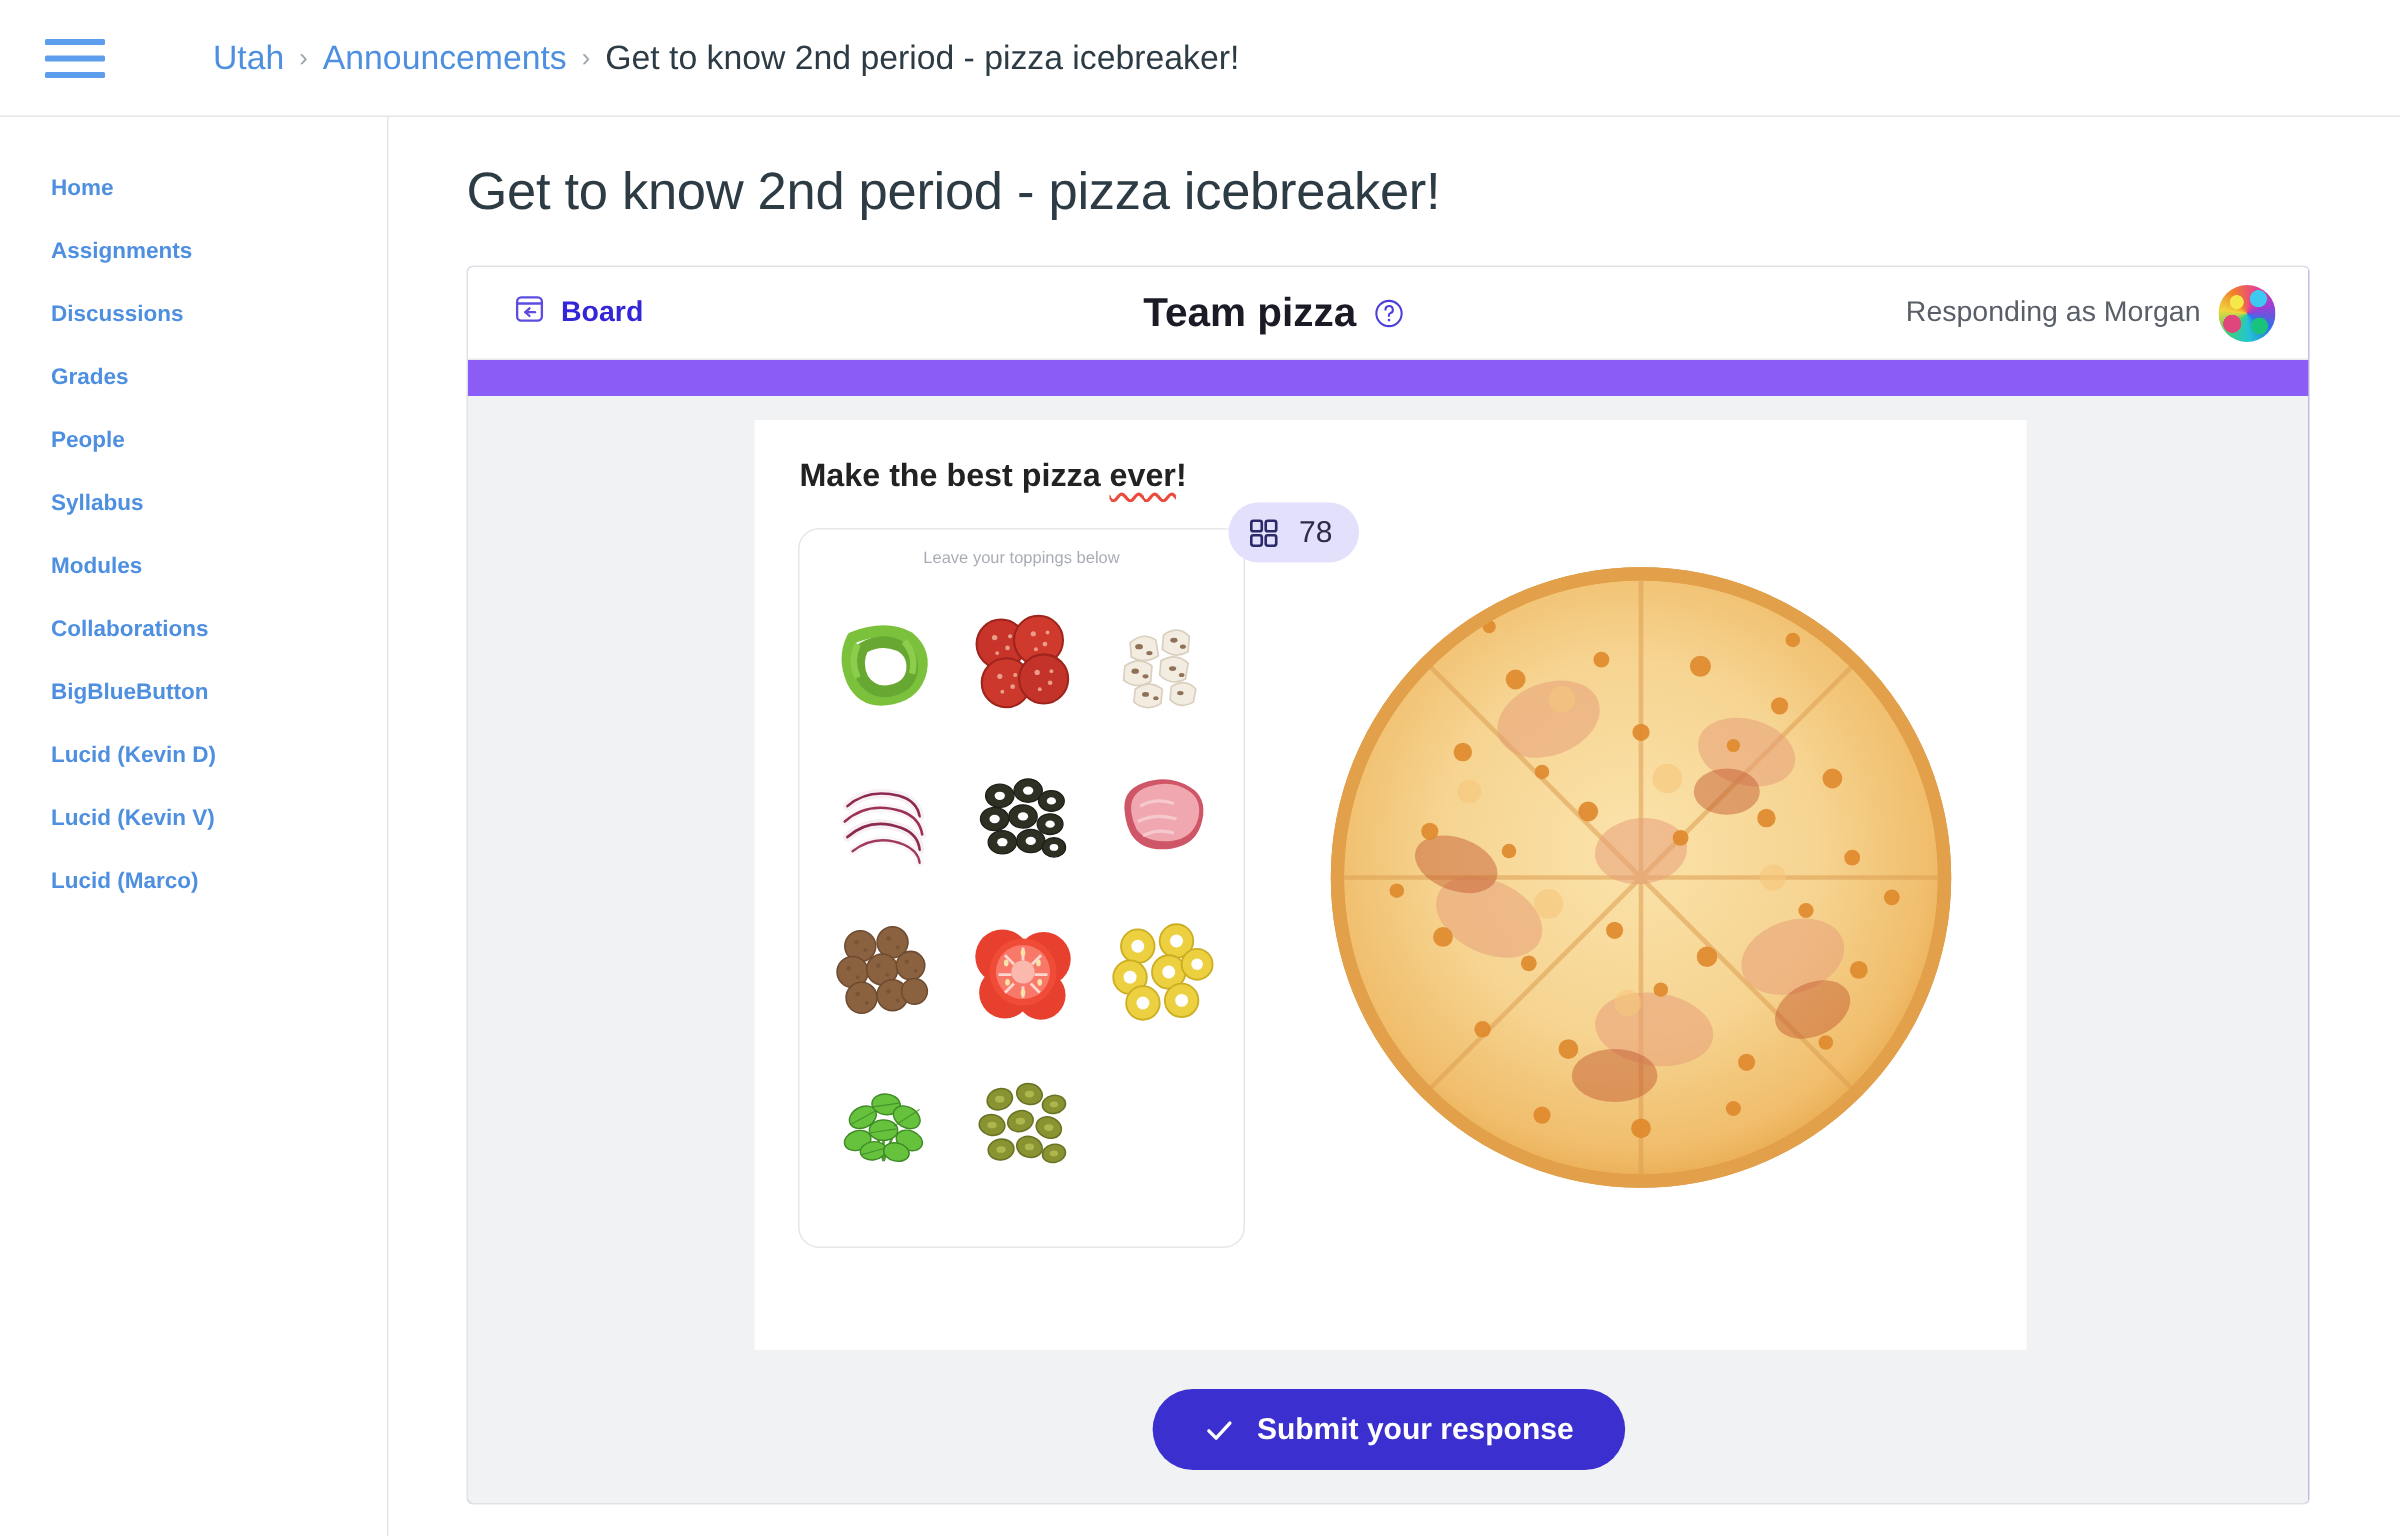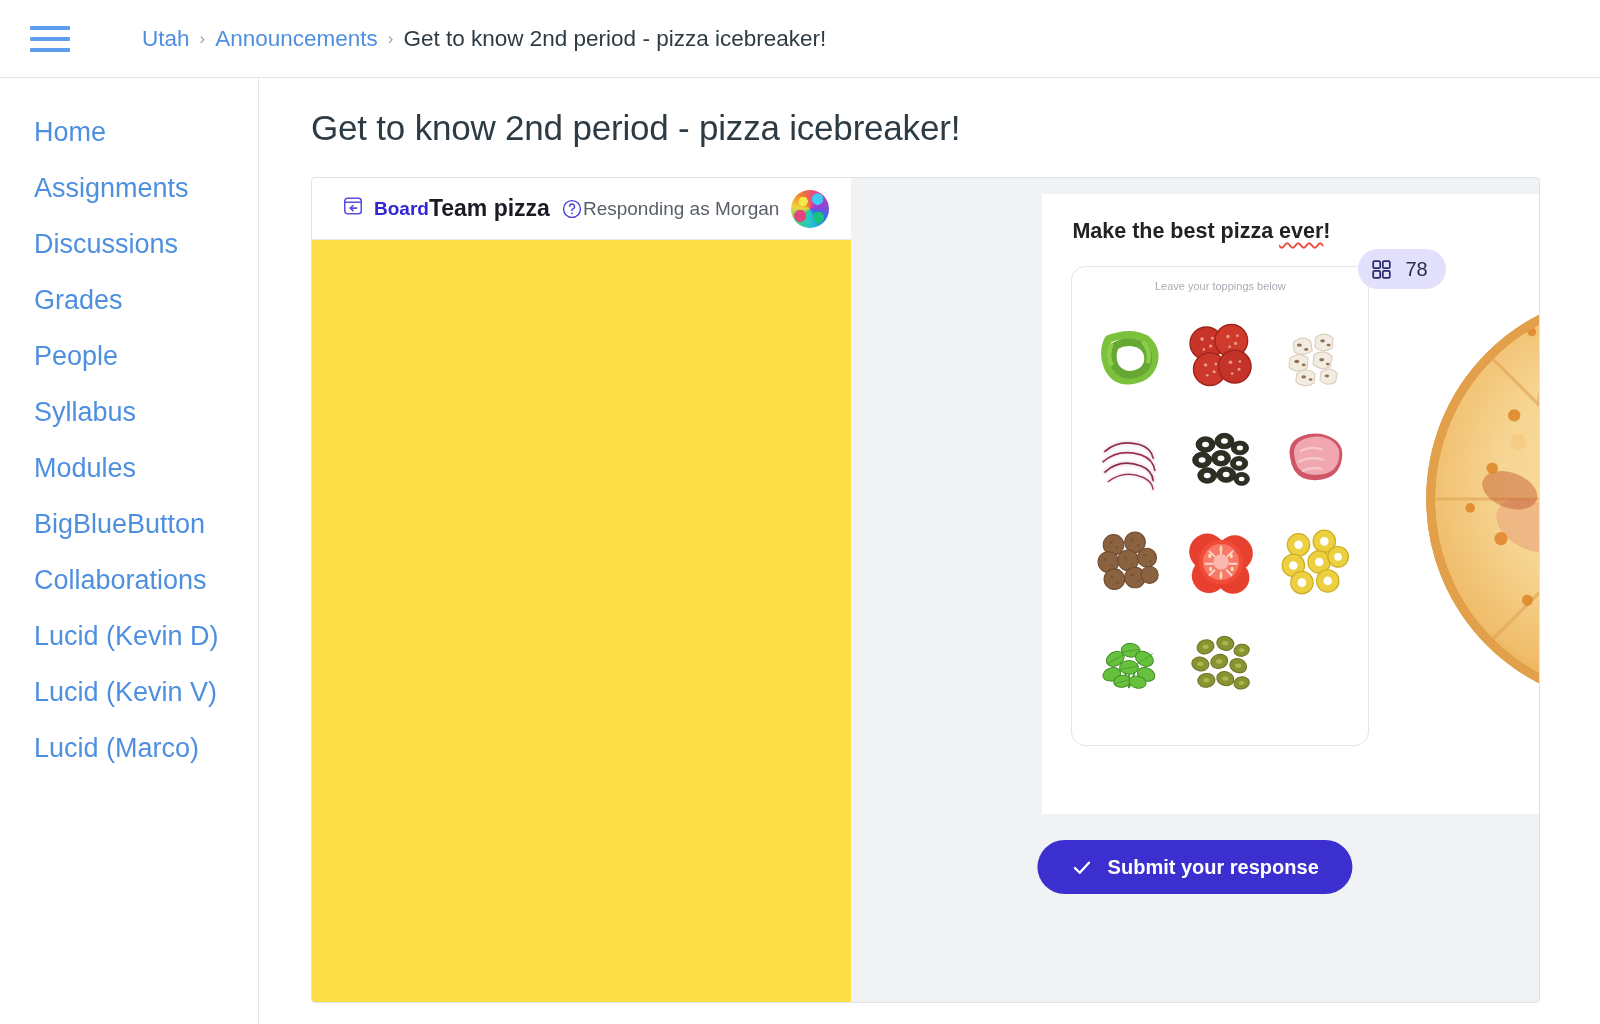--- a/index.html
+++ b/index.html
@@ -47,67 +47,70 @@
   #sidebar {
     width: 259px;
     border-right: 1px solid #e3e5e7;
     padding-top: 26px;
     flex-shrink: 0;
     background: #fff;
   }
   .nav-item {
     display: block;
     color: #4e8fe0;
-    font-size: 27px;
+    font-size: 15px;
     padding: 12.5px 0 12.5px 34px;
     text-decoration: none;
     cursor: pointer;
     white-space: nowrap;
+    font-weight: bold;
   }
 
   
   #main { flex: 1; padding: 30px 0 0 52px; min-width: 0; }
   #page-title {
     font-size: 35px;
     color: #2d3b45;
     font-weight: 400;
     margin-bottom: 29px;
     letter-spacing: -0.2px;
   }
 
   
   #app-frame {
     width: 1229px;
     height: 826px;
     border: 1px solid #dfe3e8;
     border-radius: 4px;
-    background: #fde047;
+    background: #8b5cf6;
     display: flex;
+    flex-direction: column;
     overflow: hidden;
+    gap: 24px;
   }
   #app-toolbar {
     height: 62px;
     border-bottom: 1px solid #e7e9ed;
     display: flex;
     align-items: center;
     padding: 0 22px 0 30px;
     flex-shrink: 0;
     background: #fff;
   }
   #board-back {
     display: flex; align-items: center; gap: 10px;
     color: #3425d6; font-size: 19px; font-weight: bold;
     text-decoration: none; cursor: pointer;
   }
   #toolbar-center {
     flex: 1;
     display: flex; align-items: center; justify-content: center;
     gap: 11px;
   }
-  #board-title { font-size: 23px; font-weight: bold; color: #1b1b26; }
+  #board-title { font-size: 27px; font-weight: bold; color: #1b1b26; }
   #toolbar-right { display: flex; align-items: center; gap: 12px; }
   #responding-as { font-size: 19px; color: #595f68; white-space: nowrap; }
   #avatar {
     width: 38px; height: 38px; border-radius: 50%;
     background:
       radial-gradient(circle at 32% 30%, #f5e84a 0 12%, transparent 13%),
       radial-gradient(circle at 70% 24%, #3ec9f0 0 14%, transparent 15%),
       radial-gradient(circle at 24% 68%, #e0457b 0 15%, transparent 16%),
       radial-gradient(circle at 72% 72%, #19c37d 0 14%, transparent 15%),
       conic-gradient(from 20deg, #e8428f, #9b3fd4, #2f73e8, #22c3d6,
@@ -234,22 +237,22 @@
 <div id="bodywrap">
 
   <nav id="sidebar">
     <a class="nav-item">Home</a>
     <a class="nav-item">Assignments</a>
     <a class="nav-item">Discussions</a>
     <a class="nav-item">Grades</a>
     <a class="nav-item">People</a>
     <a class="nav-item">Syllabus</a>
     <a class="nav-item">Modules</a>
+    <a class="nav-item">Collaborations</a>
     <a class="nav-item">BigBlueButton</a>
-    <a class="nav-item">Collaborations</a>
     <a class="nav-item">Lucid (Kevin D)</a>
     <a class="nav-item">Lucid (Kevin V)</a>
     <a class="nav-item">Lucid (Marco)</a>
   </nav>
 
   <div id="main">
     <h1 id="page-title">Get to know 2nd period - pizza icebreaker!</h1>
 
     <div id="app-frame">
 

